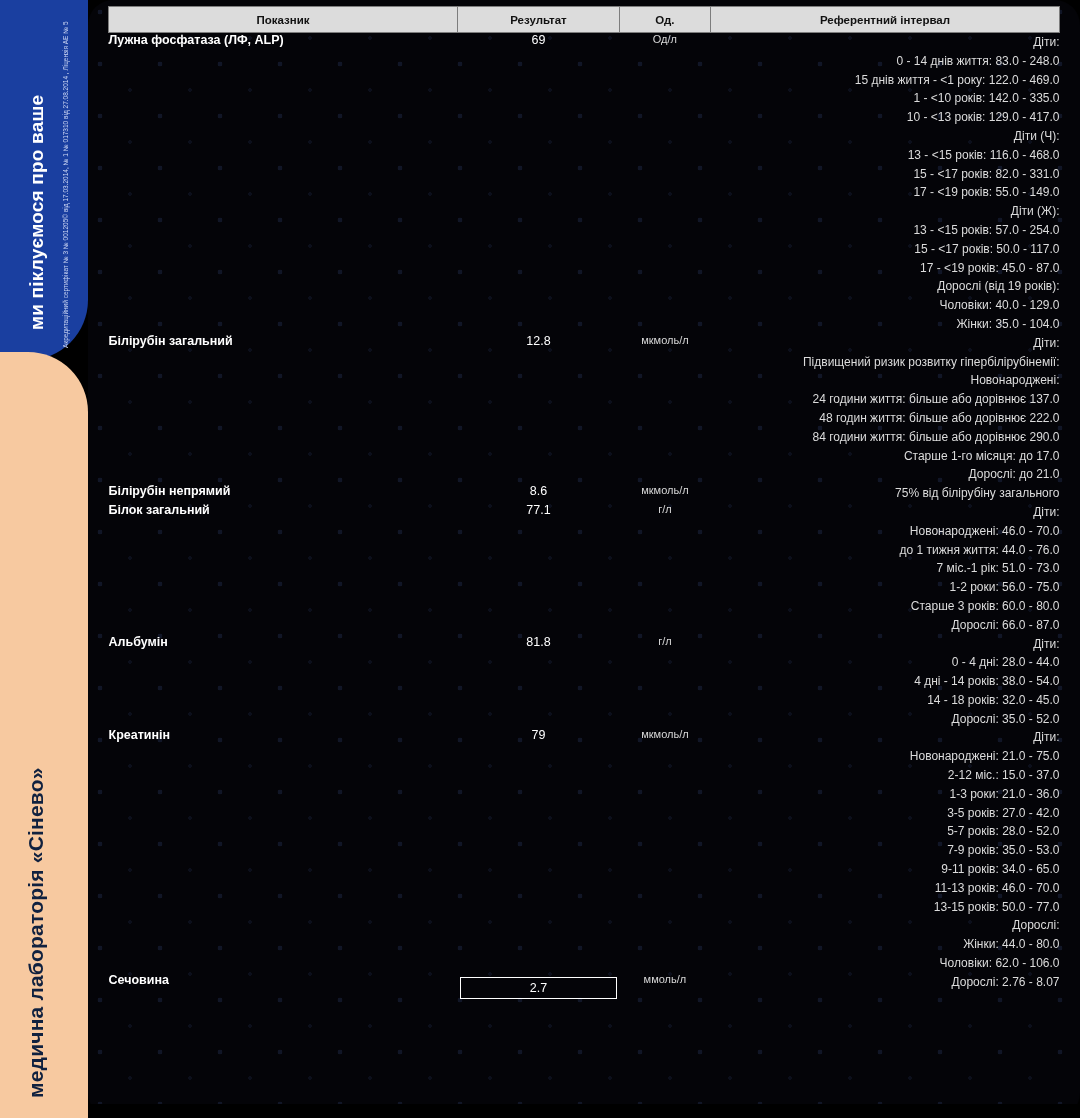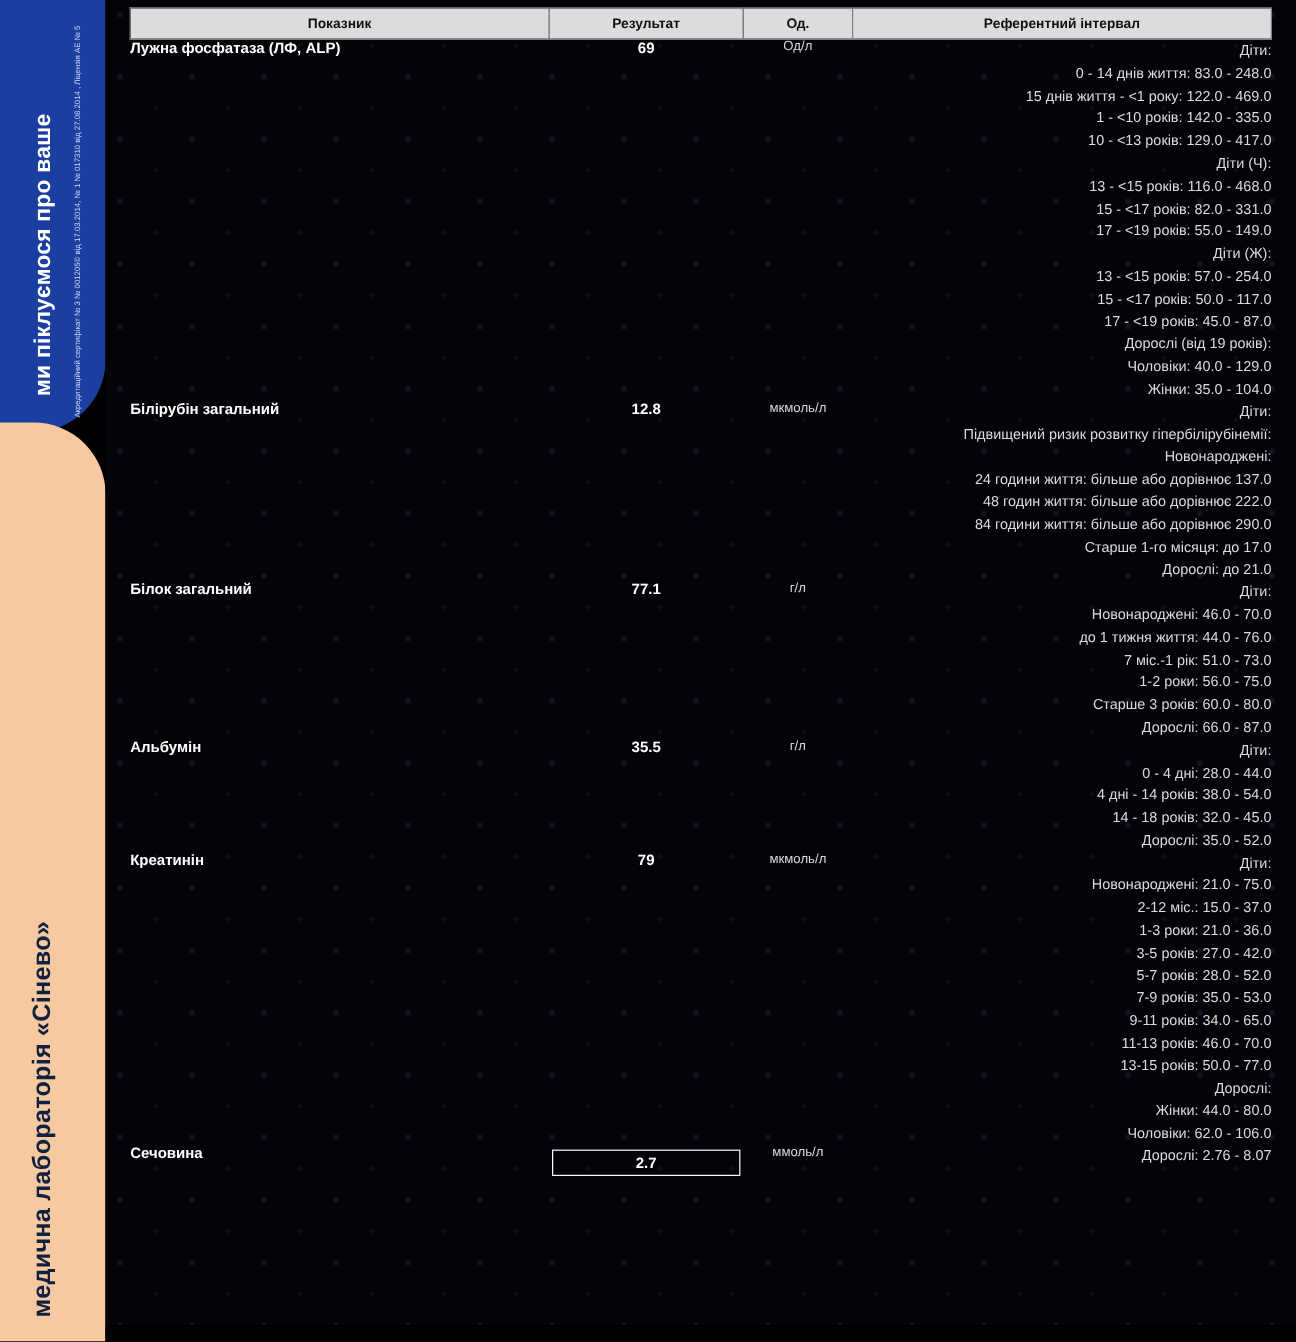--- a/index.html
+++ b/index.html
@@ -70,20 +70,21 @@
   }
 
   
   .report {
     position: absolute;
     left: 88px;
     top: 0;
     width: 992px;
     height: 1118px;
     background: #040408;
+    border-radius: 25px;
   }
   
   .watermark {
     position: absolute;
     inset: 0;
     background-image:
       radial-gradient(circle at 12px 12px, rgba(40,54,96,0.35) 0 2.2px, rgba(0,0,0,0) 2.6px),
       radial-gradient(circle at 42px 38px, rgba(40,54,96,0.22) 0 1.6px, rgba(0,0,0,0) 2px);
     background-size: 60px 52px, 60px 52px;
     pointer-events: none;
@@ -117,21 +118,21 @@
     padding: 0;
   }
   td.name {
     font-size: 12.5px;
     font-weight: bold;
     color: #ffffff;
     padding: 9px 0 0 16px;
   }
   td.result {
     font-size: 12.5px;
-    font-weight: bold;
+    font-weight: normal;
     color: #ffffff;
     text-align: center;
     padding: 9px 0 0 0;
   }
   td.unit {
     font-size: 11px;
     color: #d8d8d8;
     text-align: center;
     padding: 10px 0 0 0;
   }
@@ -222,36 +223,44 @@
             <span class="ln">Підвищений ризик розвитку гіпербілірубінемії:</span>
             <span class="ln">Новонароджені:</span>
             <span class="ln">24 години життя: більше або дорівнює 137.0</span>
             <span class="ln">48 годин життя: більше або дорівнює 222.0</span>
             <span class="ln">84 години життя: більше або дорівнює 290.0</span>
             <span class="ln">Старше 1-го місяця: до 17.0</span>
             <span class="ln">Дорослі: до 21.0</span>
           </td>
         </tr>
         <tr>
+          <td class="name">Білірубін непрямий</td>
+          <td class="result">8.6</td>
+          <td class="unit">мкмоль/л</td>
+          <td class="ref">
+            <span class="ln">75% від білірубіну загального</span>
+          </td>
+        </tr>
+        <tr>
           <td class="name">Білок загальний</td>
           <td class="result">77.1</td>
           <td class="unit">г/л</td>
           <td class="ref">
             <span class="ln">Діти:</span>
             <span class="ln">Новонароджені: 46.0 - 70.0</span>
             <span class="ln">до 1 тижня життя: 44.0 - 76.0</span>
             <span class="ln">7 міс.-1 рік: 51.0 - 73.0</span>
             <span class="ln">1-2 роки: 56.0 - 75.0</span>
             <span class="ln">Старше 3 років: 60.0 - 80.0</span>
             <span class="ln">Дорослі: 66.0 - 87.0</span>
           </td>
         </tr>
         <tr>
           <td class="name">Альбумін</td>
-          <td class="result">35.5</td>
+          <td class="result">81.8</td>
           <td class="unit">г/л</td>
           <td class="ref">
             <span class="ln">Діти:</span>
             <span class="ln">0 - 4 дні: 28.0 - 44.0</span>
             <span class="ln">4 дні - 14 років: 38.0 - 54.0</span>
             <span class="ln">14 - 18 років: 32.0 - 45.0</span>
             <span class="ln">Дорослі: 35.0 - 52.0</span>
           </td>
         </tr>
         <tr>

